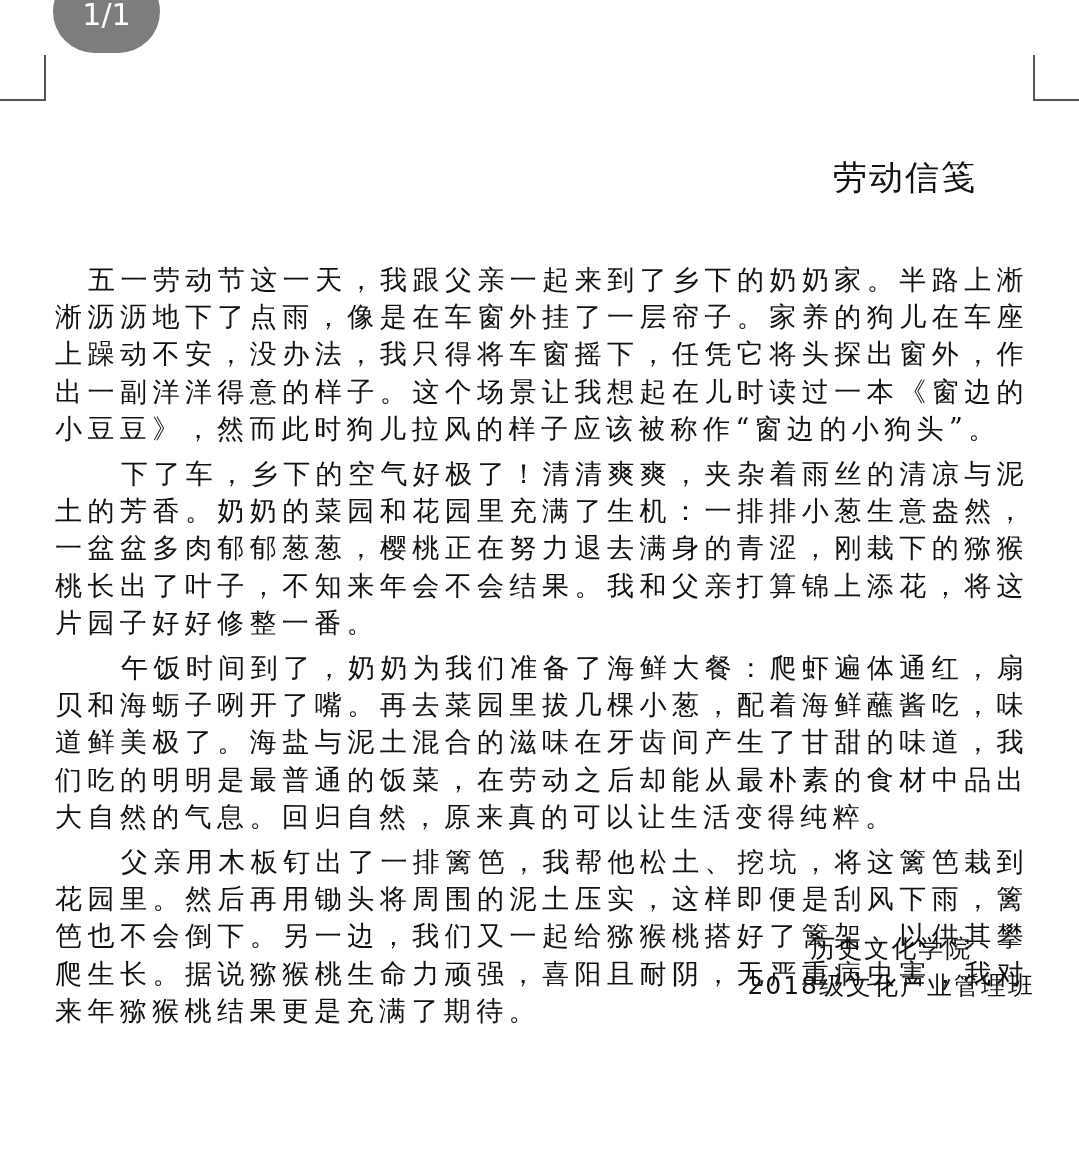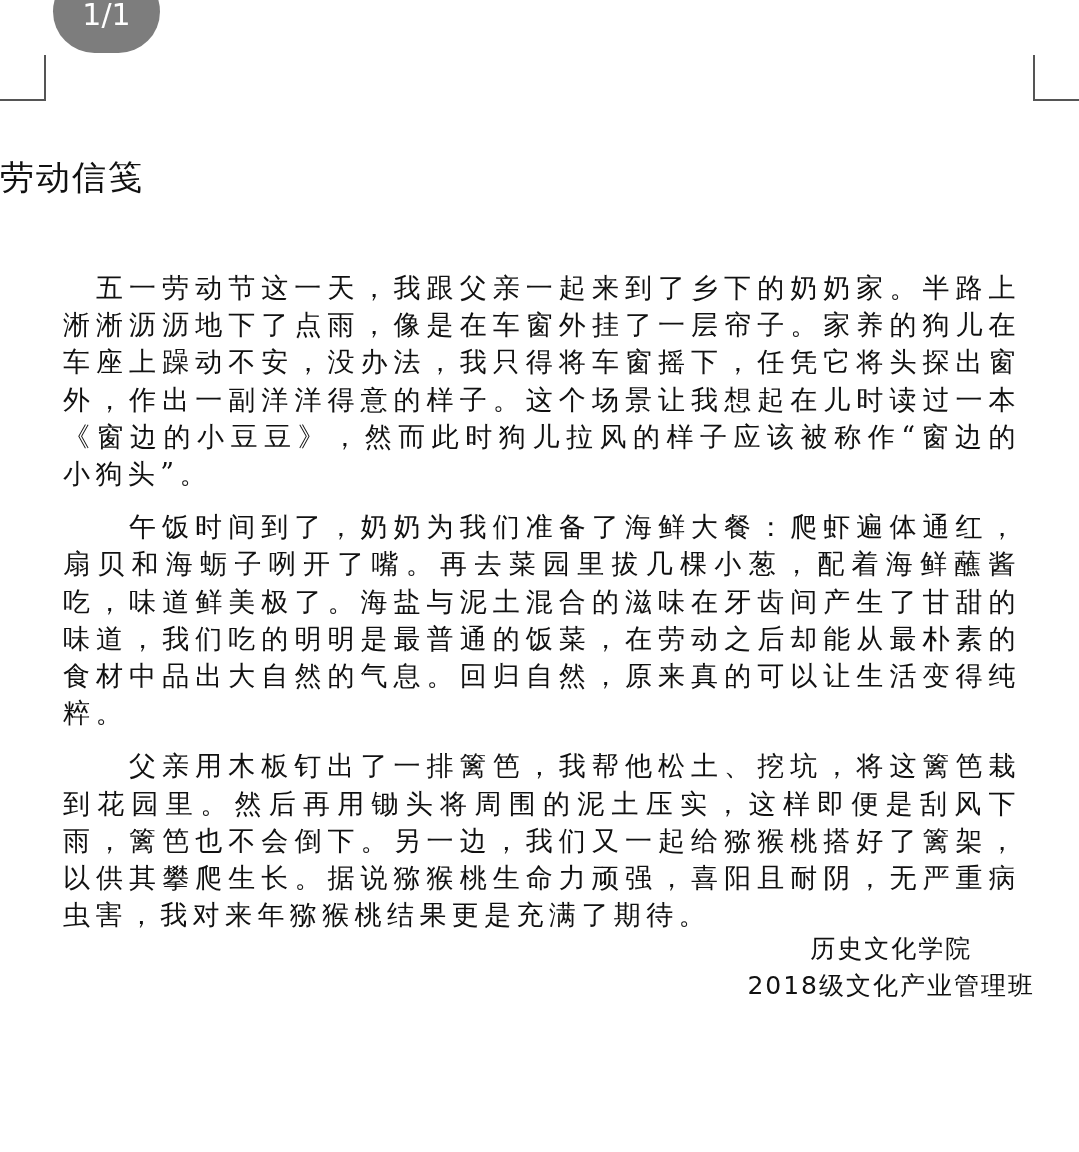--- a/index.html
+++ b/index.html
@@ -50,37 +50,37 @@
     right: 0;
     top: 55px;
     border-left-width: 2px;
     border-bottom-width: 2px;
   }
   .title {
     position: absolute;
     left: 0;
     width: 977px;
     top: 155px;
-    text-align: left;
+    text-align: right;
     font-size: 34px;
     letter-spacing: 2px;
     line-height: 44px;
   }
   .body-text {
     position: absolute;
     left: 47px;
     top: 253px;
     width: 990px;
     font-size: 27px;
     line-height: 37.2px;
     letter-spacing: 5.4px;
     text-align: justify;
   }
   .body-text p {
-    margin: 16px;
+    margin: 8px;
   }
   .p-first { text-indent: 33px; }
   .p-indent { text-indent: 66px; }
   .signature {
     position: absolute;
     right: 44px;
     top: 930px;
     text-align: right;
     font-family: "DejaVu Sans", sans-serif;
     font-size: 25px;
@@ -96,20 +96,21 @@
   <span>1/1</span>
 </div>
 
 <div class="corner corner-tl"></div>
 <div class="corner corner-tr"></div>
 
 <div class="title">劳动信笺</div>
 
 <div class="body-text">
   <p class="p-first">五一劳动节这一天，我跟父亲一起来到了乡下的奶奶家。半路上淅淅沥沥地下了点雨，像是在车窗外挂了一层帘子。家养的狗儿在车座上躁动不安，没办法，我只得将车窗摇下，任凭它将头探出窗外，作出一副洋洋得意的样子。这个场景让我想起在儿时读过一本《窗边的小豆豆》，然而此时狗儿拉风的样子应该被称作“窗边的小狗头”。</p>
+  <p class="p-indent">下了车，乡下的空气好极了！清清爽爽，夹杂着雨丝的清凉与泥土的芳香。奶奶的菜园和花园里充满了生机：一排排小葱生意盎然，一盆盆多肉郁郁葱葱，樱桃正在努力退去满身的青涩，刚栽下的猕猴桃长出了叶子，不知来年会不会结果。我和父亲打算锦上添花，将这片园子好好修整一番。</p>
   <p class="p-indent">午饭时间到了，奶奶为我们准备了海鲜大餐：爬虾遍体通红，扇贝和海蛎子咧开了嘴。再去菜园里拔几棵小葱，配着海鲜蘸酱吃，味道鲜美极了。海盐与泥土混合的滋味在牙齿间产生了甘甜的味道，我们吃的明明是最普通的饭菜，在劳动之后却能从最朴素的食材中品出大自然的气息。回归自然，原来真的可以让生活变得纯粹。</p>
   <p class="p-indent">父亲用木板钉出了一排篱笆，我帮他松土、挖坑，将这篱笆栽到花园里。然后再用锄头将周围的泥土压实，这样即便是刮风下雨，篱笆也不会倒下。另一边，我们又一起给猕猴桃搭好了篱架，以供其攀爬生长。据说猕猴桃生命力顽强，喜阳且耐阴，无严重病虫害，我对来年猕猴桃结果更是充满了期待。</p>
 </div>
 
 <div class="signature">
   <div>历史文化学院</div>
   <div>2018级文化产业管理班</div>
 </div>
 
 </body></html>

